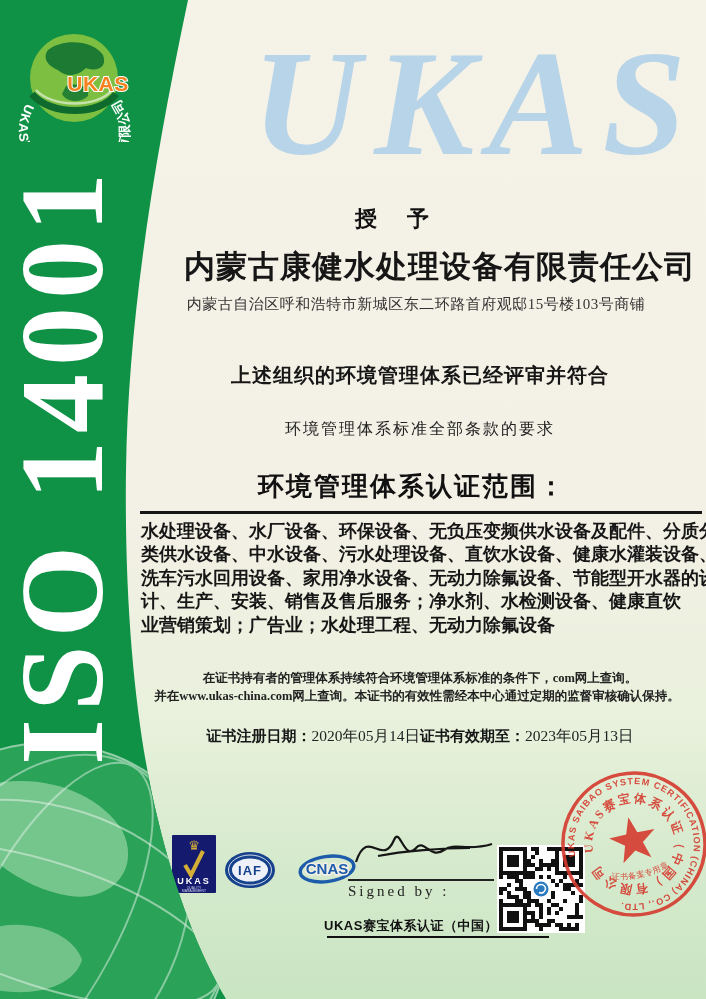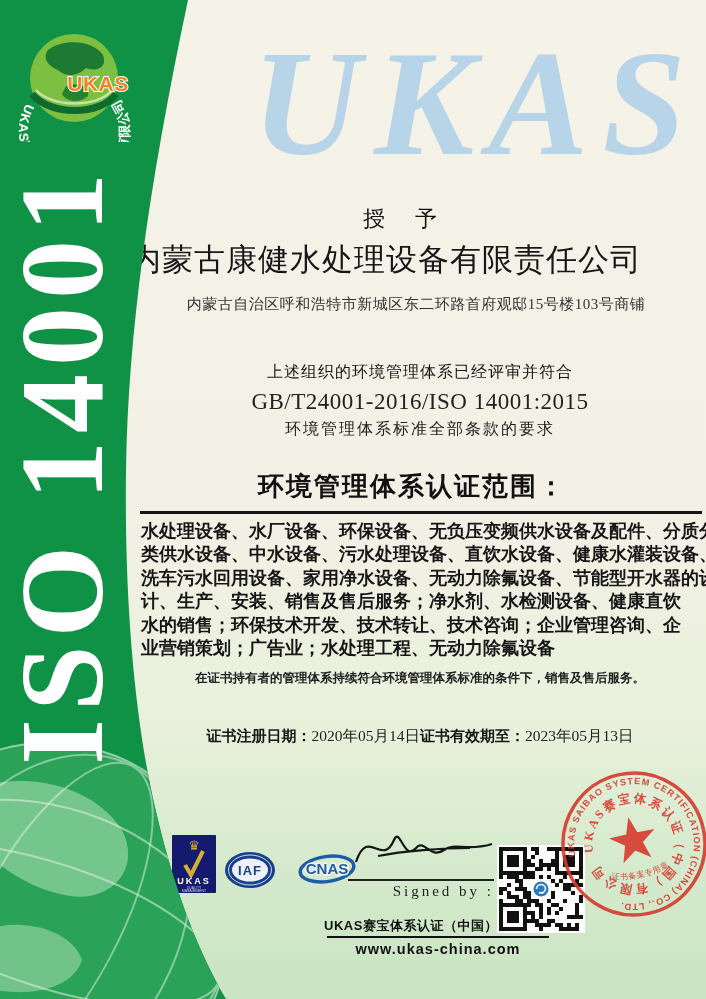--- a/index.html
+++ b/index.html
@@ -13,48 +13,48 @@
     text-align:center;font-family:"Liberation Serif",serif;font-weight:bold;font-size:118px;
     color:#ffffff;letter-spacing:8px;line-height:150px;z-index:4;}
   .top-logo{left:8px;top:10px;z-index:5;}
   
   .watermark{left:252px;top:8px;width:440px;font-family:"Liberation Serif",serif;
     font-style:italic;font-weight:bold;font-size:150px;letter-spacing:14px;color:#b7d4e8;
     z-index:1;line-height:190px;}
   .cert-title{left:140px;top:60px;width:560px;text-align:center;font-weight:bold;font-size:44px;
     letter-spacing:6px;color:#111;z-index:2;}
   .cert-no{left:450px;top:152px;font-weight:bold;font-size:18px;letter-spacing:1.5px;color:#222;z-index:2;}
-  .award{left:136px;top:204px;width:540px;text-align:center;font-family:"Liberation Sans",sans-serif;
-    font-weight:normal;font-size:22px;letter-spacing:12px;color:#111;}
-  .company-name{left:130px;top:239px;width:566px;text-align:left;font-weight:normal;font-size:31px;
+  .award{left:128px;top:204px;width:540px;text-align:center;font-family:"Liberation Sans",sans-serif;
+    font-weight:bold;font-size:22px;letter-spacing:12px;color:#111;}
+  .company-name{left:130px;top:246px;width:566px;text-align:right;font-weight:bold;font-size:31px;
     letter-spacing:1px;color:#161616;white-space:nowrap;}
   .company-address{left:136px;top:295px;width:560px;text-align:center;font-size:15px;
     letter-spacing:0.5px;color:#333;}
   .compliance{left:140px;top:362px;width:560px;text-align:center;font-family:"Liberation Sans",sans-serif;
-    font-weight:normal;font-size:16px;letter-spacing:1px;color:#161616;}
+    font-weight:bold;font-size:20px;letter-spacing:1px;color:#161616;}
   .standard{left:140px;top:389px;width:560px;text-align:center;font-size:23px;letter-spacing:0.5px;color:#222;}
   .standard-note{left:140px;top:419px;width:560px;text-align:center;font-size:16px;letter-spacing:2px;color:#222;}
   .scope-head{left:132px;top:469px;width:560px;text-align:center;font-weight:bold;font-size:26px;
     letter-spacing:2px;color:#111;}
   .rule{left:140px;top:511px;width:562px;height:3px;background:#161616;}
   .scope-body{left:141px;top:520px;width:562px;z-index:2;}
   .scope-line{font-family:"Liberation Sans",sans-serif;font-weight:bold;font-size:18px;
     line-height:23.4px;color:#161616;white-space:nowrap;}
   .validity1{left:140px;top:670px;width:560px;text-align:center;font-weight:bold;font-size:12.5px;color:#222;white-space:nowrap;}
   .validity2{left:128px;top:688px;width:578px;text-align:center;font-weight:bold;font-size:12.5px;color:#222;white-space:nowrap;}
   .dates-row{left:140px;top:726px;width:560px;display:flex;justify-content:center;white-space:nowrap;}
   .date-label{font-family:"Liberation Sans",sans-serif;font-weight:bold;font-size:15px;color:#161616;}
   .date-value{font-size:15.5px;color:#222;}
   
   .ukas-mark{left:172px;top:835px;}
   .iaf-mark{left:224px;top:851px;}
   .cnas-mark{left:298px;top:848px;}
   .sig-svg{left:348px;top:818px;}
   .sig-line{left:348px;top:879px;width:146px;height:2px;background:#222;}
-  .signed-by{left:348px;top:883px;width:146px;text-align:right;font-size:15px;letter-spacing:3px;color:#222;}
+  .signed-by{left:348px;top:883px;width:146px;text-align:left;font-size:15px;letter-spacing:3px;color:#222;}
   .qr-box{left:497px;top:845px;width:88px;height:88px;background:#fff;padding:0;z-index:4;}
   .seal-svg{left:558px;top:768px;transform:rotate(-12deg);z-index:5;opacity:0.9;}
   .issuer{left:238px;top:917px;width:400px;text-align:center;font-family:"Liberation Sans",sans-serif;
     font-weight:bold;font-size:13px;letter-spacing:0.5px;color:#111;}
   .issuer-line{left:327px;top:936px;width:222px;height:2px;background:#111;}
   .website{left:238px;top:941px;width:400px;text-align:center;font-family:"Liberation Sans",sans-serif;
     font-weight:bold;font-size:14.5px;letter-spacing:1px;color:#111;}
 </style>
 </head>
 <body>
@@ -101,35 +101,34 @@
     <text x="90" y="81" text-anchor="middle" font-family="Liberation Sans, sans-serif" font-size="21" font-weight="bold" fill="#f5821f" stroke="#ffffff" stroke-width="2" paint-order="stroke" letter-spacing="0.5">UKAS</text>
   </svg>
 
   <div class="abs watermark">UKAS</div>
   <div class="abs award">授 予</div>
 
   <div class="abs company-name">内蒙古康健水处理设备有限责任公司</div>
   <div class="abs company-address">内蒙古自治区呼和浩特市新城区东二环路首府观邸15号楼103号商铺</div>
 
   <div class="abs compliance">上述组织的环境管理体系已经评审并符合</div>
-  <div class="abs standard">GB/T24001-2016/ISO 14001:2015</div>
   <div class="abs standard-note">环境管理体系标准全部条款的要求</div>
 
   <div class="abs scope-head">环境管理体系认证范围：</div>
   <div class="abs rule"></div>
   <div class="abs scope-body">
     <div class="scope-line">水处理设备、水厂设备、环保设备、无负压变频供水设备及配件、分质分</div>
     <div class="scope-line">类供水设备、中水设备、污水处理设备、直饮水设备、健康水灌装设备、</div>
     <div class="scope-line">洗车污水回用设备、家用净水设备、无动力除氟设备、节能型开水器的设</div>
     <div class="scope-line">计、生产、安装、销售及售后服务；净水剂、水检测设备、健康直饮</div>
-    <div class="scope-line">水的销售；环保技术开发、技术转让、技术咨询；企业管理咨询、企</div>
     <div class="scope-line">业营销策划；广告业；水处理工程、无动力除氟设备</div>
   </div>
 
-  <div class="abs validity1">在证书持有者的管理体系持续符合环境管理体系标准的条件下，销售及售后服务。</div>
+  <div class="abs validity1">在证书持有者的管理体系持续符合环境管理体系标准的条件下，com网上查询。</div>
+  <div class="abs validity2">并在www.ukas-china.com网上查询。本证书的有效性需经本中心通过定期的监督审核确认保持。</div>
 
   <div class="abs dates-row">
     <span>
       <span class="date-label">证书注册日期：</span><span class="date-value">2020年05月14日</span>
     </span>
     <span>
       <span class="date-label">证书有效期至：</span><span class="date-value">2023年05月13日</span>
     </span>
   </div>
 
@@ -396,15 +395,14 @@
       <textPath href="#sealInnerP" xlink:href="#sealInnerP">UKAS赛宝体系认证（中国）有限公司</textPath>
     </text>
     <polygon points="75,48 80.6,64.3 97.8,64.6 84,74.9 89.1,91.4 75,81.5 60.9,91.4 66,74.9 52.2,64.6 69.4,64.3" fill="#d53a2e"></polygon>
     <text font-size="8" fill="#d53a2e" letter-spacing="0.5">
       <textPath href="#sealBottomP" xlink:href="#sealBottomP">证书备案专用章</textPath>
     </text>
   </svg>
 
   <div class="abs issuer">UKAS赛宝体系认证（中国）有限公司</div>
   <div class="abs issuer-line"></div>
-  <div class="abs website">www.ukas-china.com</div>
 
 </div>
 
 </body></html>

